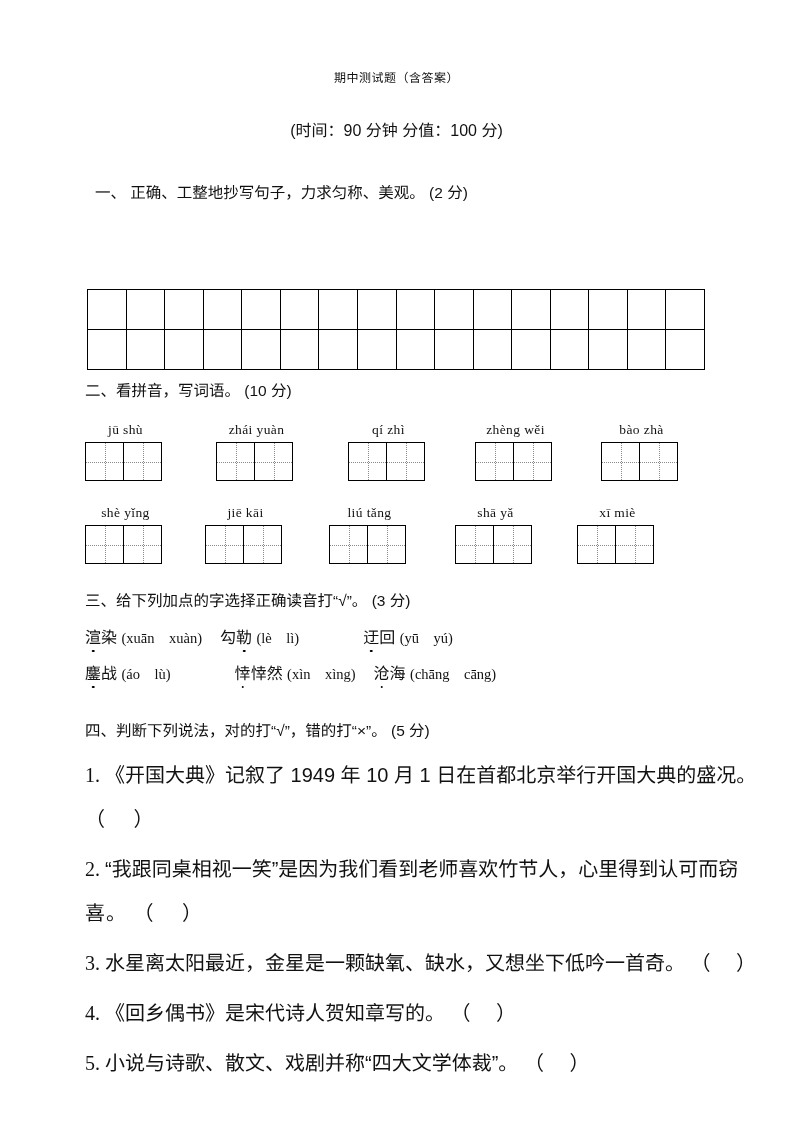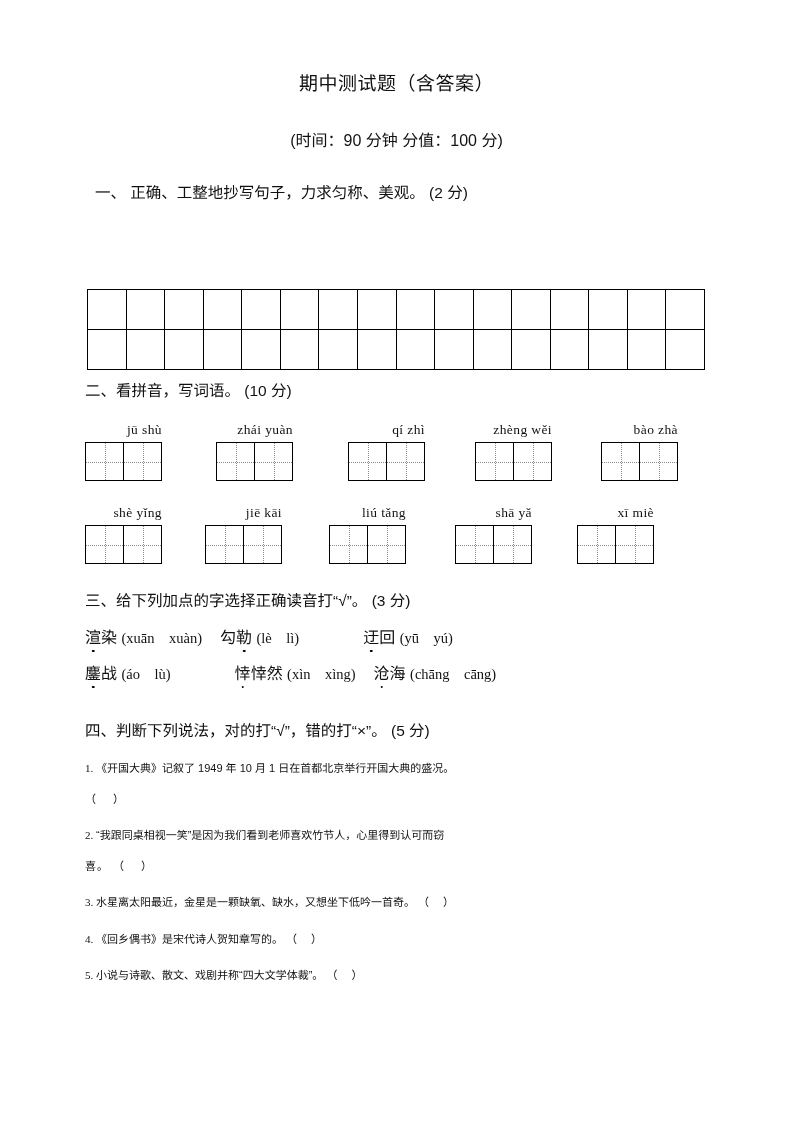--- a/index.html
+++ b/index.html
@@ -20,21 +20,21 @@
     width: 793px;
     height: 1122px;
     box-sizing: border-box;
     padding: 0;
     position: relative;
   }
 
   
   .doc-title {
     text-align: center;
-    font-size: 19px;
+    font-size: 12px;
     letter-spacing: 0.5px;
     margin: 0;
     padding-top: 68px;
     font-weight: normal;
     font-family: "Liberation Sans", "DejaVu Sans", sans-serif;
   }
   .doc-subtitle {
     text-align: center;
     font-size: 16px;
     margin: 8px;
@@ -56,21 +56,21 @@
     white-space: nowrap;
   }
   .body-line {
     font-size: 16px;
     font-family: "Liberation Sans", "DejaVu Sans", sans-serif;
     margin: 0;
     line-height: 1.55;
     white-space: nowrap;
   }
   .q-line {
-    font-size: 11px;
+    font-size: 20px;
     font-family: "Liberation Sans", "DejaVu Sans", sans-serif;
     margin: 0;
     line-height: 1.5;
   }
 
   
   #sec1 { position: absolute; top: 180px; left: 0; right: 0; }
   #sec1 .section-heading { text-indent: 10px; }
   #sec1 .copy-sentence { margin-top: 18px; }
   #sec1 .copy-sentence .ln2 { }
@@ -94,21 +94,21 @@
   #sec2 { position: absolute; top: 378px; left: 0; right: 0; }
   .pinyin-row {
     position: absolute;
     left: 85px;
     width: 620px;
     display: flex;
     justify-content: flex-start;
   }
   .pinyin-item {
     position: absolute;
-    text-align: right;
+    text-align: center;
   }
   .pinyin-text {
     font-family: "Liberation Serif", "DejaVu Serif", serif;
     font-size: 13.5px;
     white-space: nowrap;
     letter-spacing: 0.4px;
     margin-bottom: 4px;
     display: block;
     padding-left: 4px;
   }

